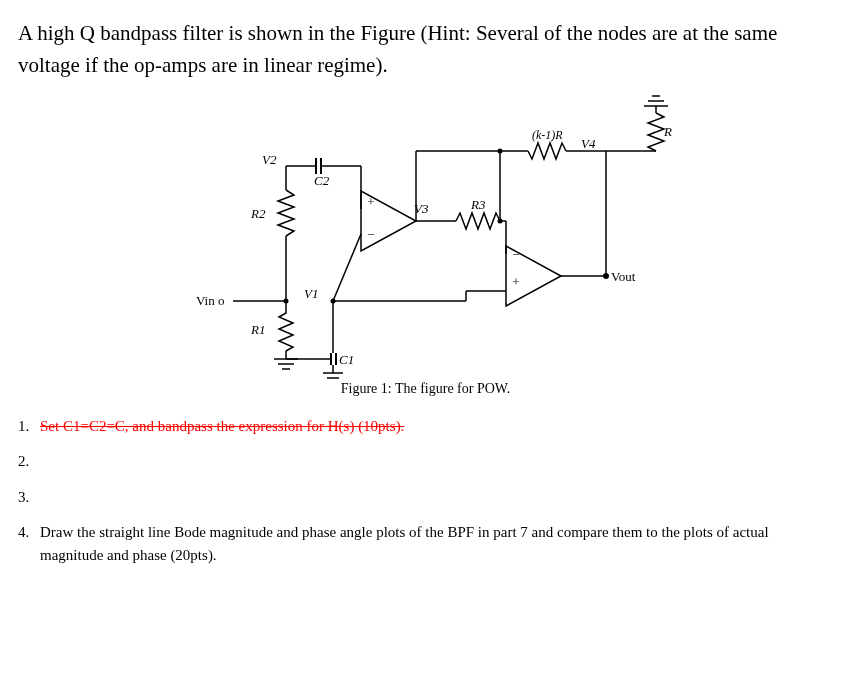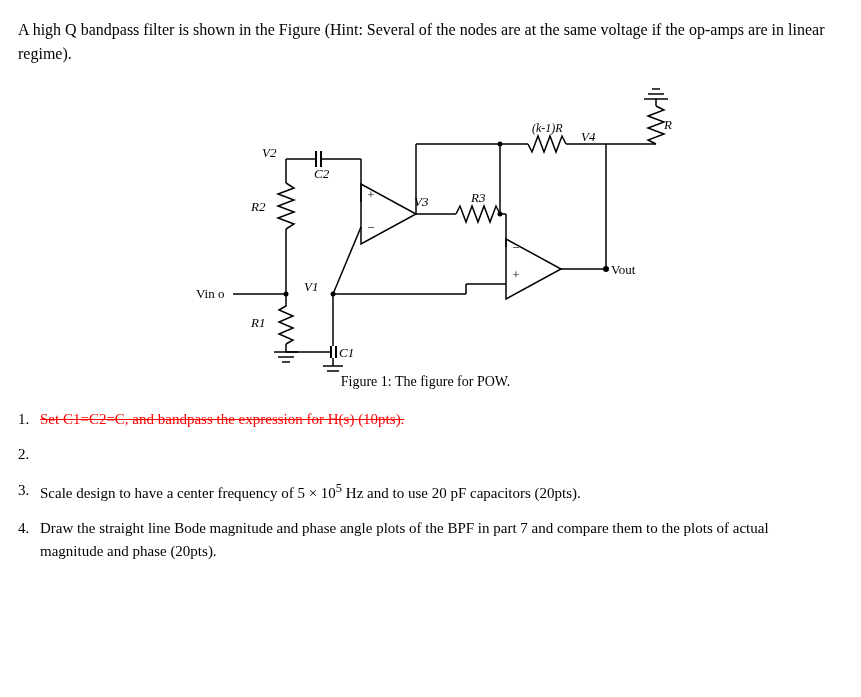--- a/index.html
+++ b/index.html
@@ -8,22 +8,22 @@
       font-family: 'Times New Roman', Times, serif;
       font-size: 15px;
       color: #000;
       width: 861px;
       min-height: 697px;
       padding: 18px 28px 18px 18px;
     }
 
     .intro-text {
       line-height: 1.5;
-      margin-bottom: 18px;
-      font-size: 16px;
+      margin-bottom: 10px;
+      font-size: 21px;
     }
 
     .figure-container {
       display: flex;
       flex-direction: column;
       align-items: center;
       margin-bottom: 18px;
     }
 
     .circuit-svg {
@@ -198,23 +198,20 @@
     <span class="problem-number">1.</span>
     <span class="problem-text strikethrough">
       Set C1=C2=C, and bandpass the expression for H(s) (10pts).
     </span>
   </li>
   <li class="problem-item">
     <span class="problem-number">2.</span>
   </li>
   <li class="problem-item">
     <span class="problem-number">3.</span>
-    <span class="problem-text">
-      Scale design to have a center frequency of 5 × 10<sup>5</sup> Hz and to use 20 pF capacitors (20pts).
-    </span>
   </li>
   <li class="problem-item">
     <span class="problem-number">4.</span>
     <span class="problem-text">
       Draw the straight line Bode magnitude and phase angle plots of the BPF in part 7 and compare them to the plots of actual magnitude and phase (20pts).
     </span>
   </li>
 </ol>
 
 </body></html>

